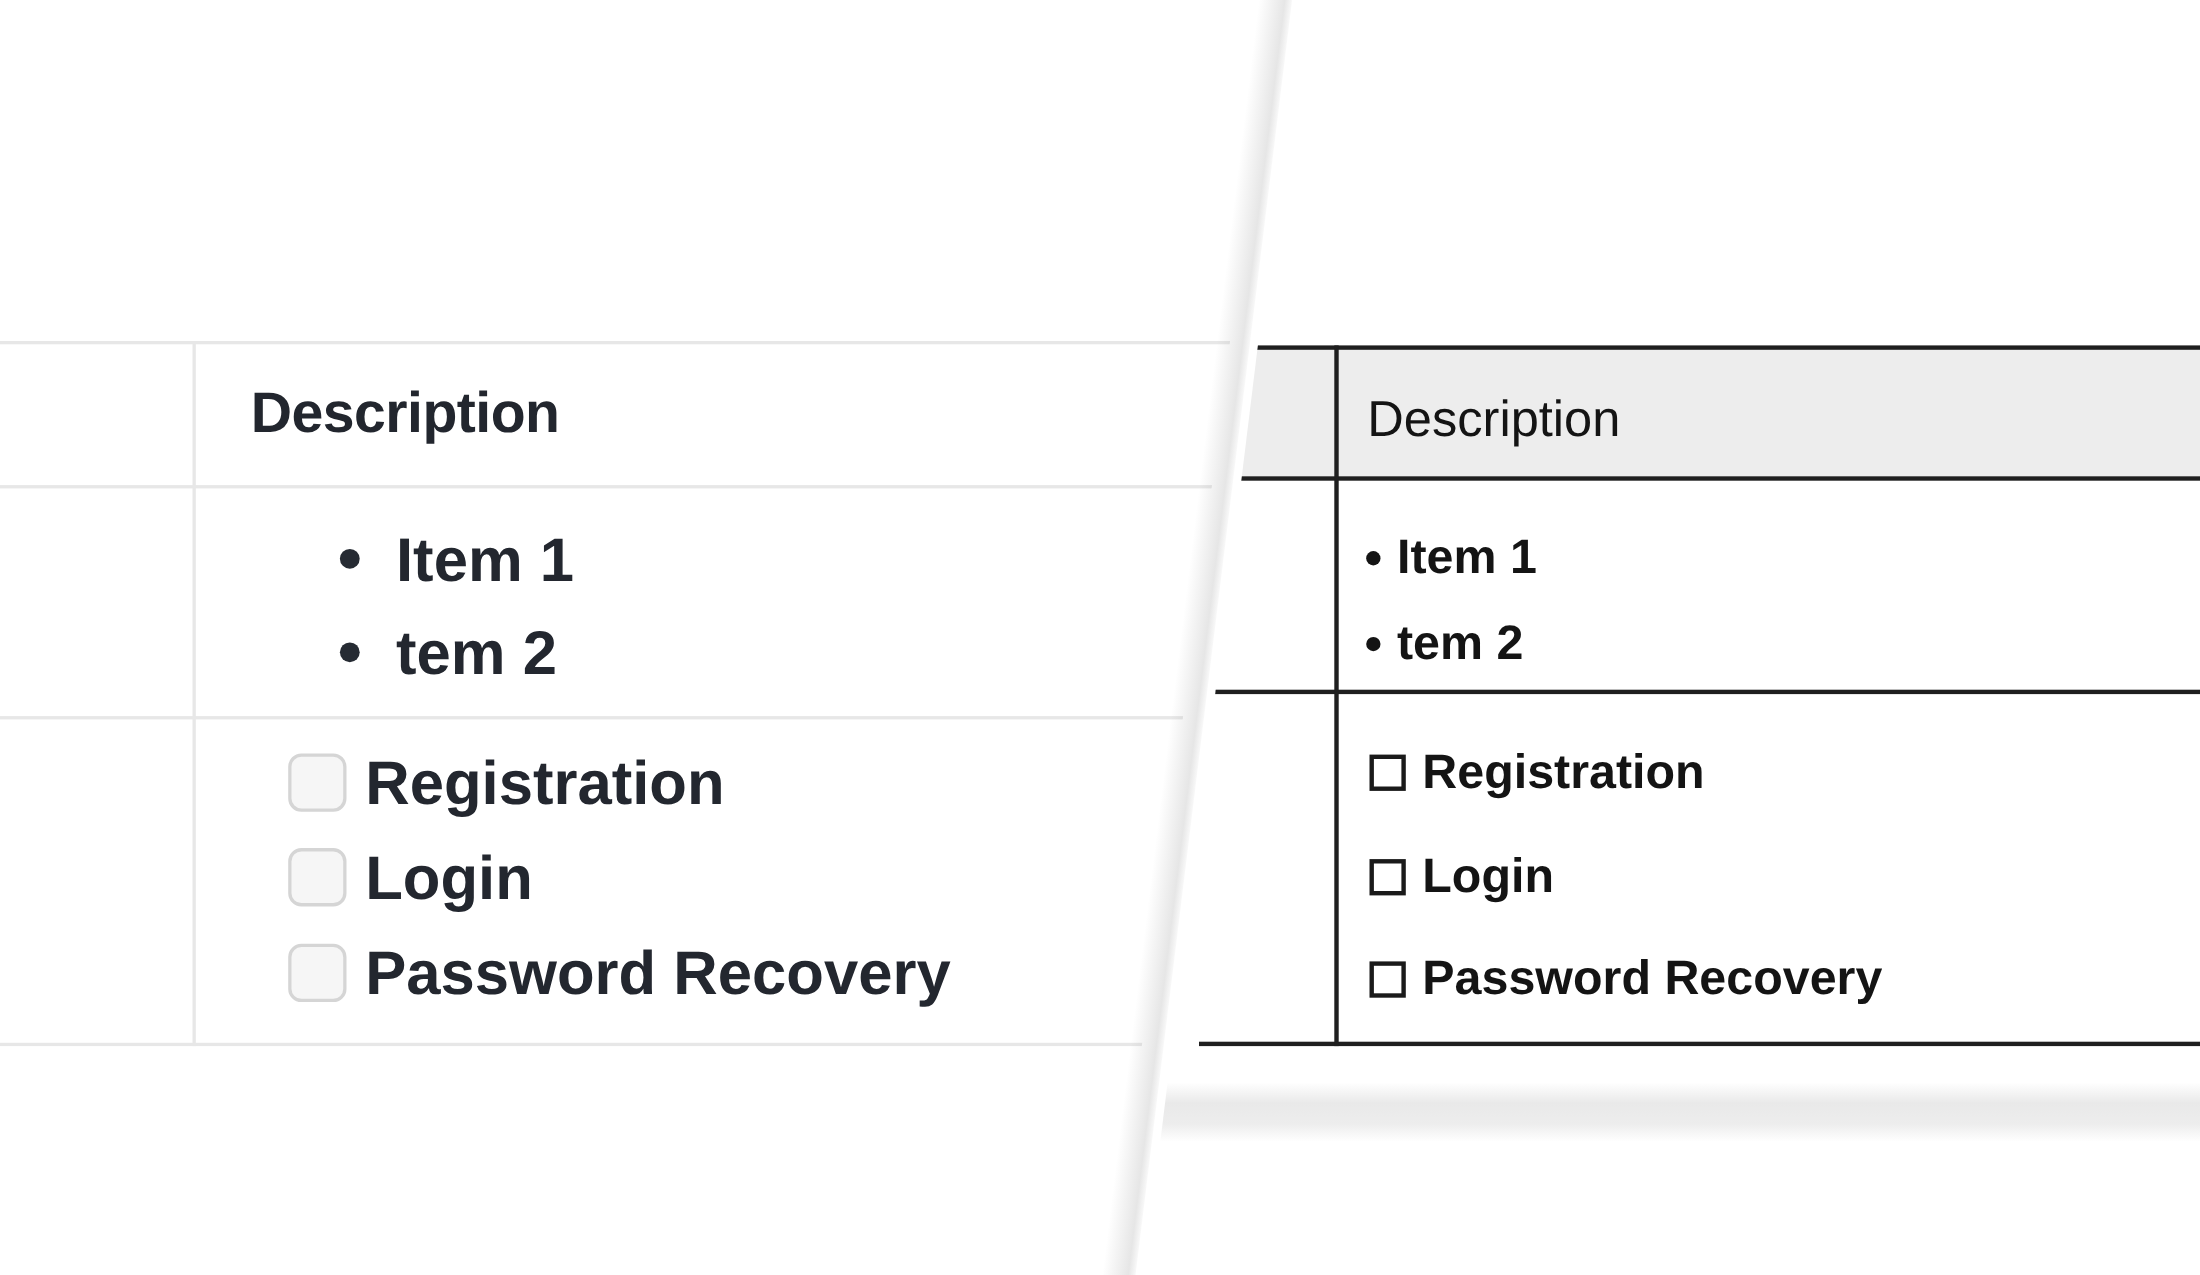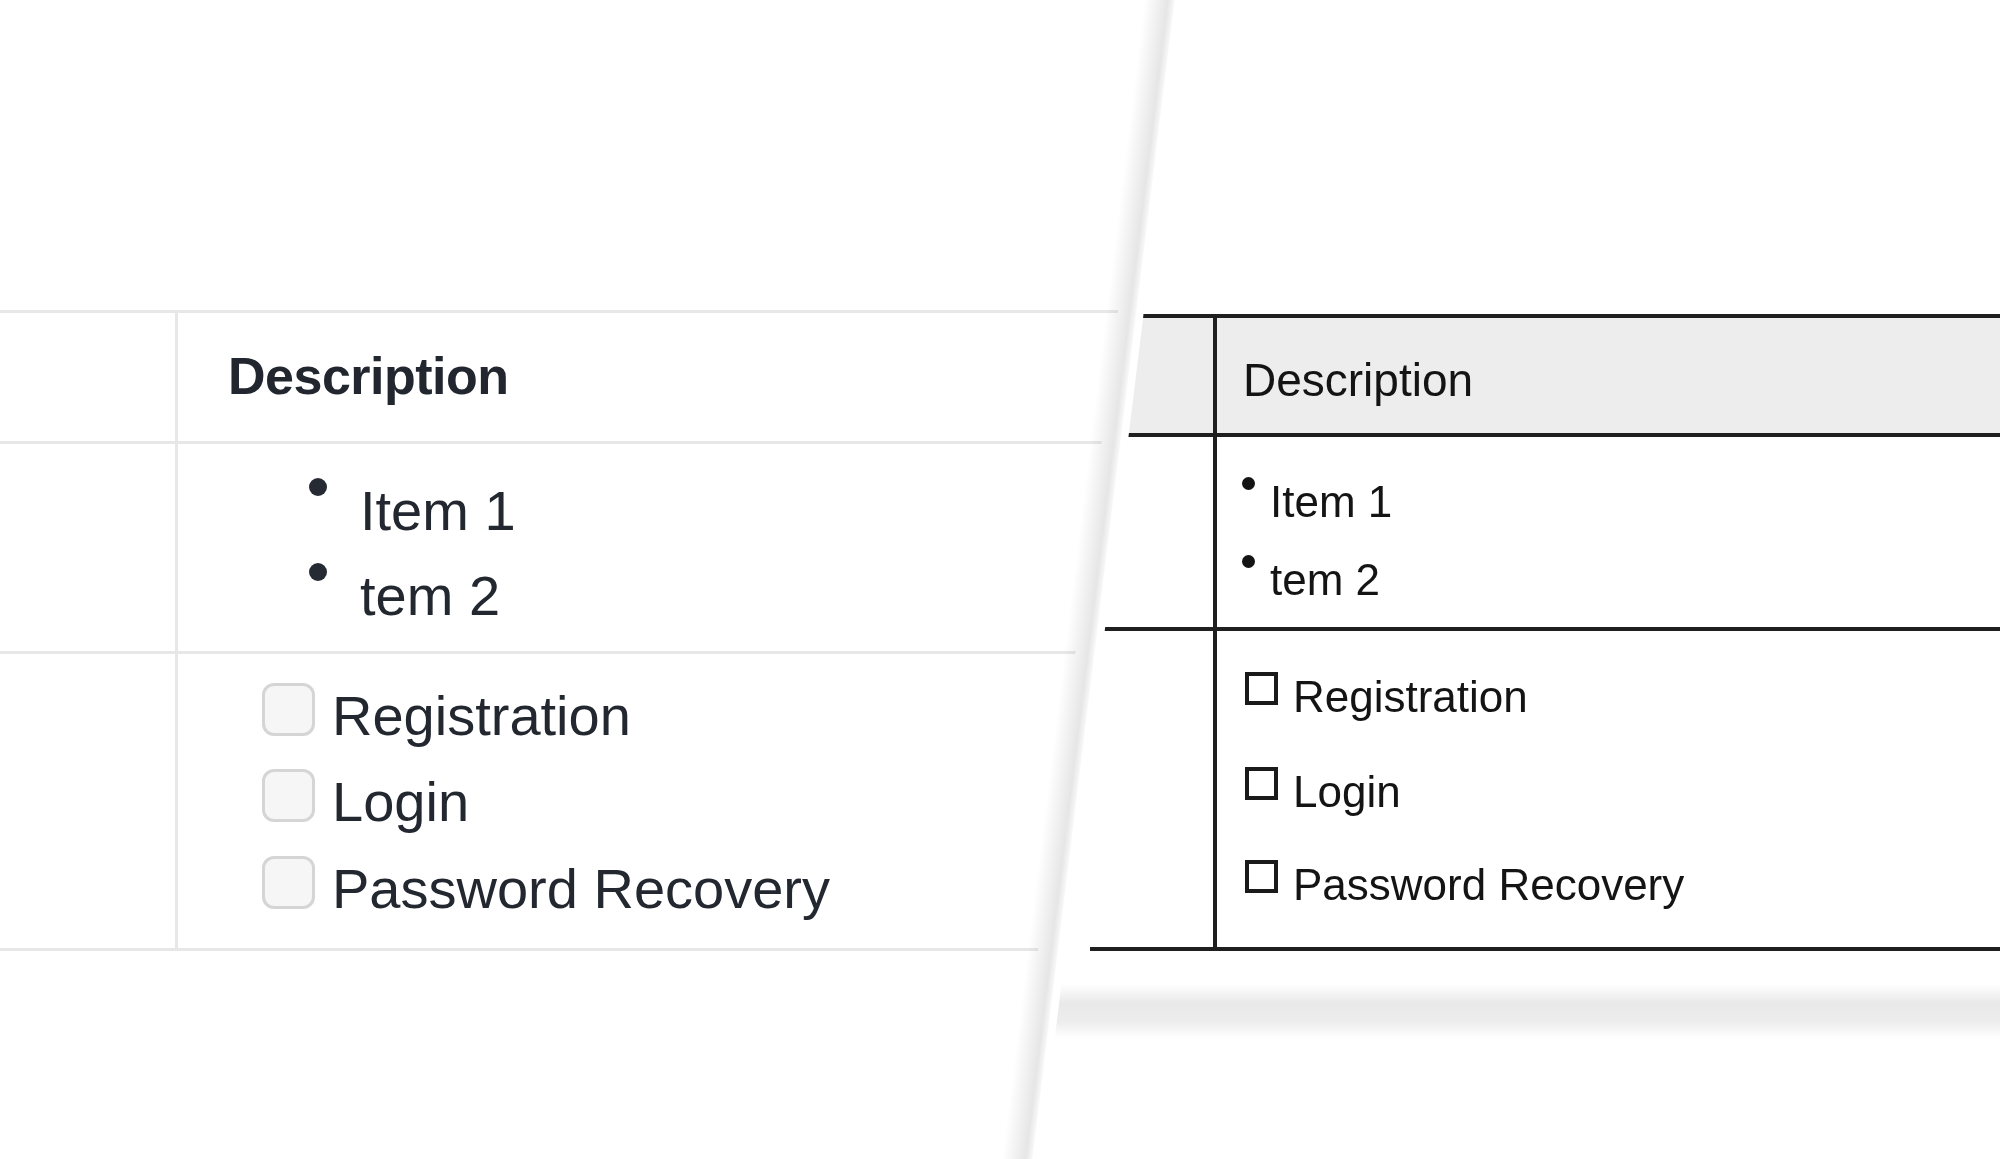--- a/index.html
+++ b/index.html
@@ -1,21 +1,21 @@
 <!DOCTYPE html>
 <html><head>
 <meta charset="utf-8">
 <style>
   html,body{margin:0;padding:0;}
   body{
     width:2000px;height:1159px;position:relative;overflow:hidden;
     background:#ffffff;
     font-family:"Liberation Sans", sans-serif;
   }
-  .row{position:absolute;display:flex;}
+  .row{position:absolute;display:flex;align-items:center;font-weight:bold;}
   
   #left-panel{
     position:absolute;inset:0;
     clip-path:polygon(0 0,1157px 0,1012px 1159px,0 1159px);
   }
   .l-hline{position:absolute;left:0;width:1160px;height:3px;background:#e7e7e7;}
   .l-vline{position:absolute;left:175px;top:310px;width:3px;height:641px;background:#e7e7e7;}
   .l-header{
     position:absolute;left:228px;top:310px;height:131px;
     display:flex;align-items:center;

